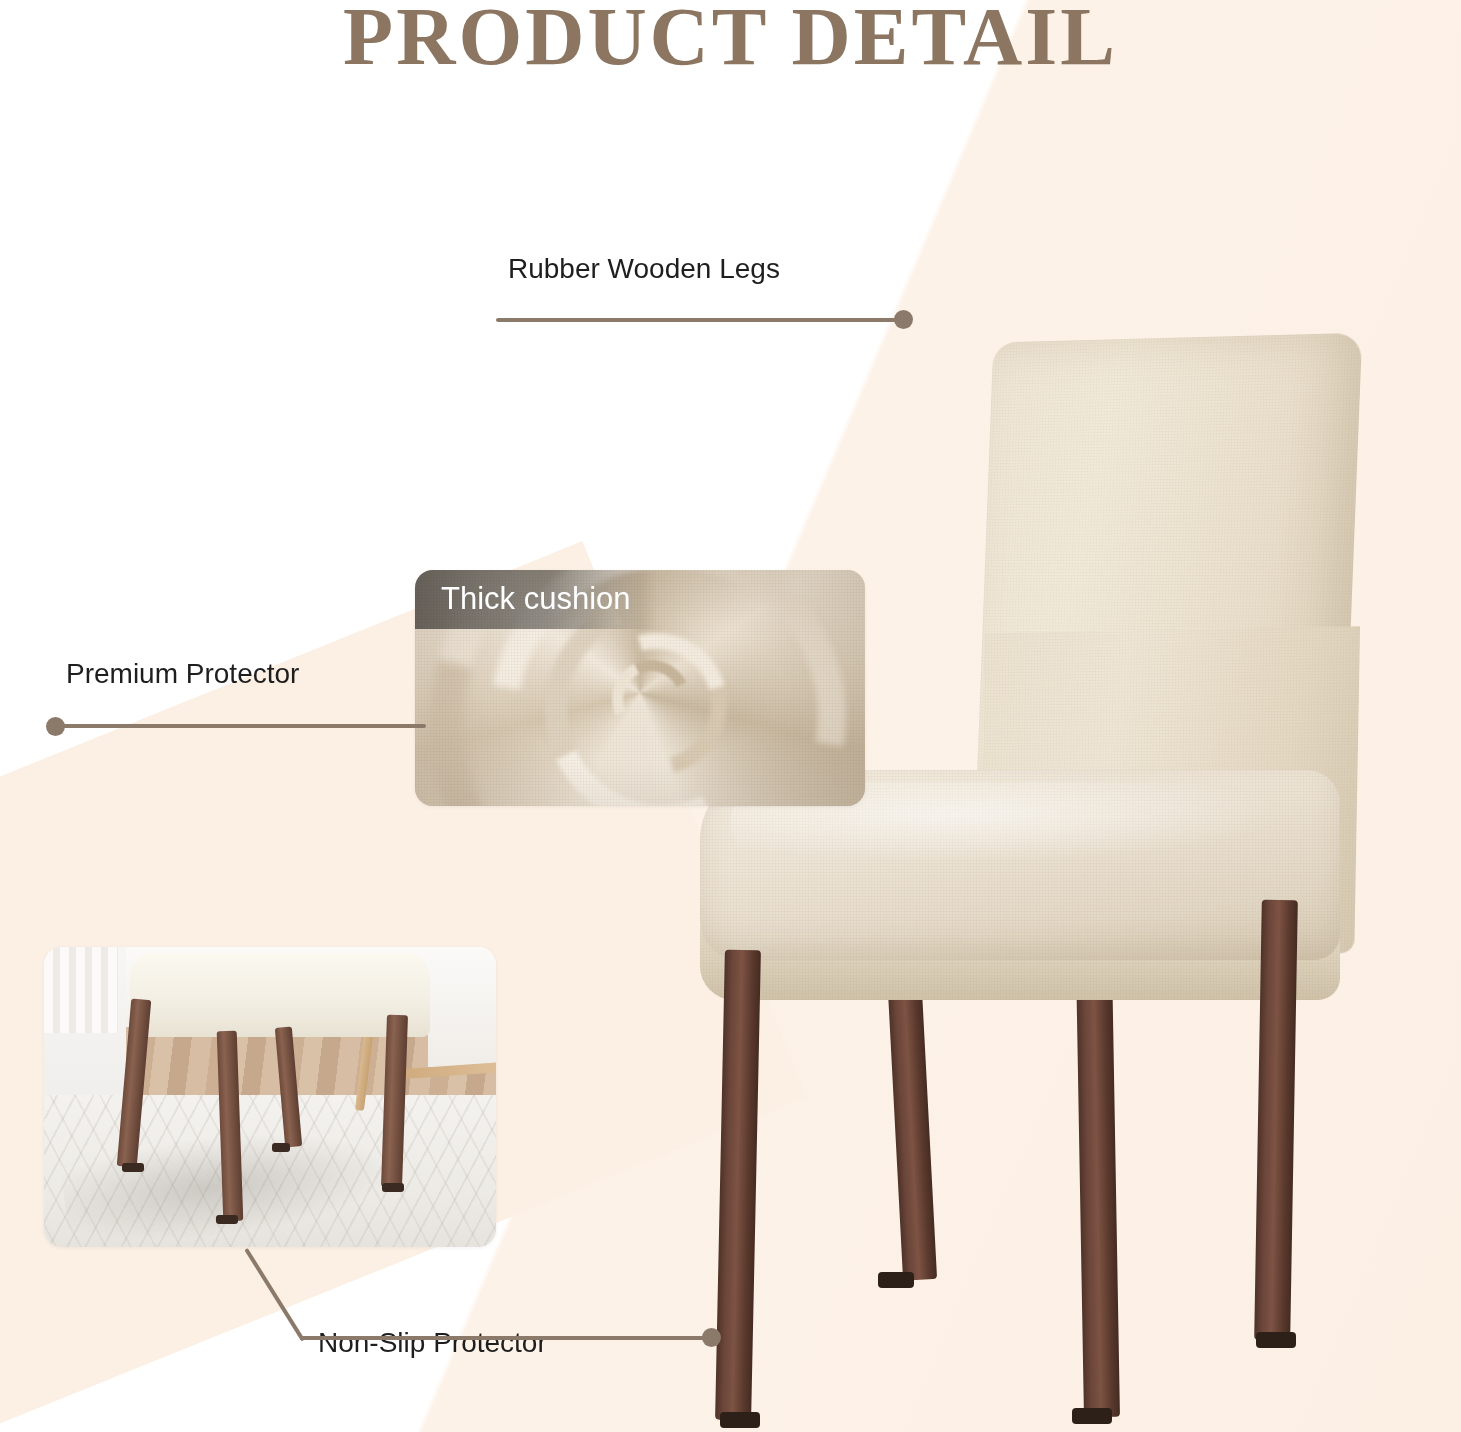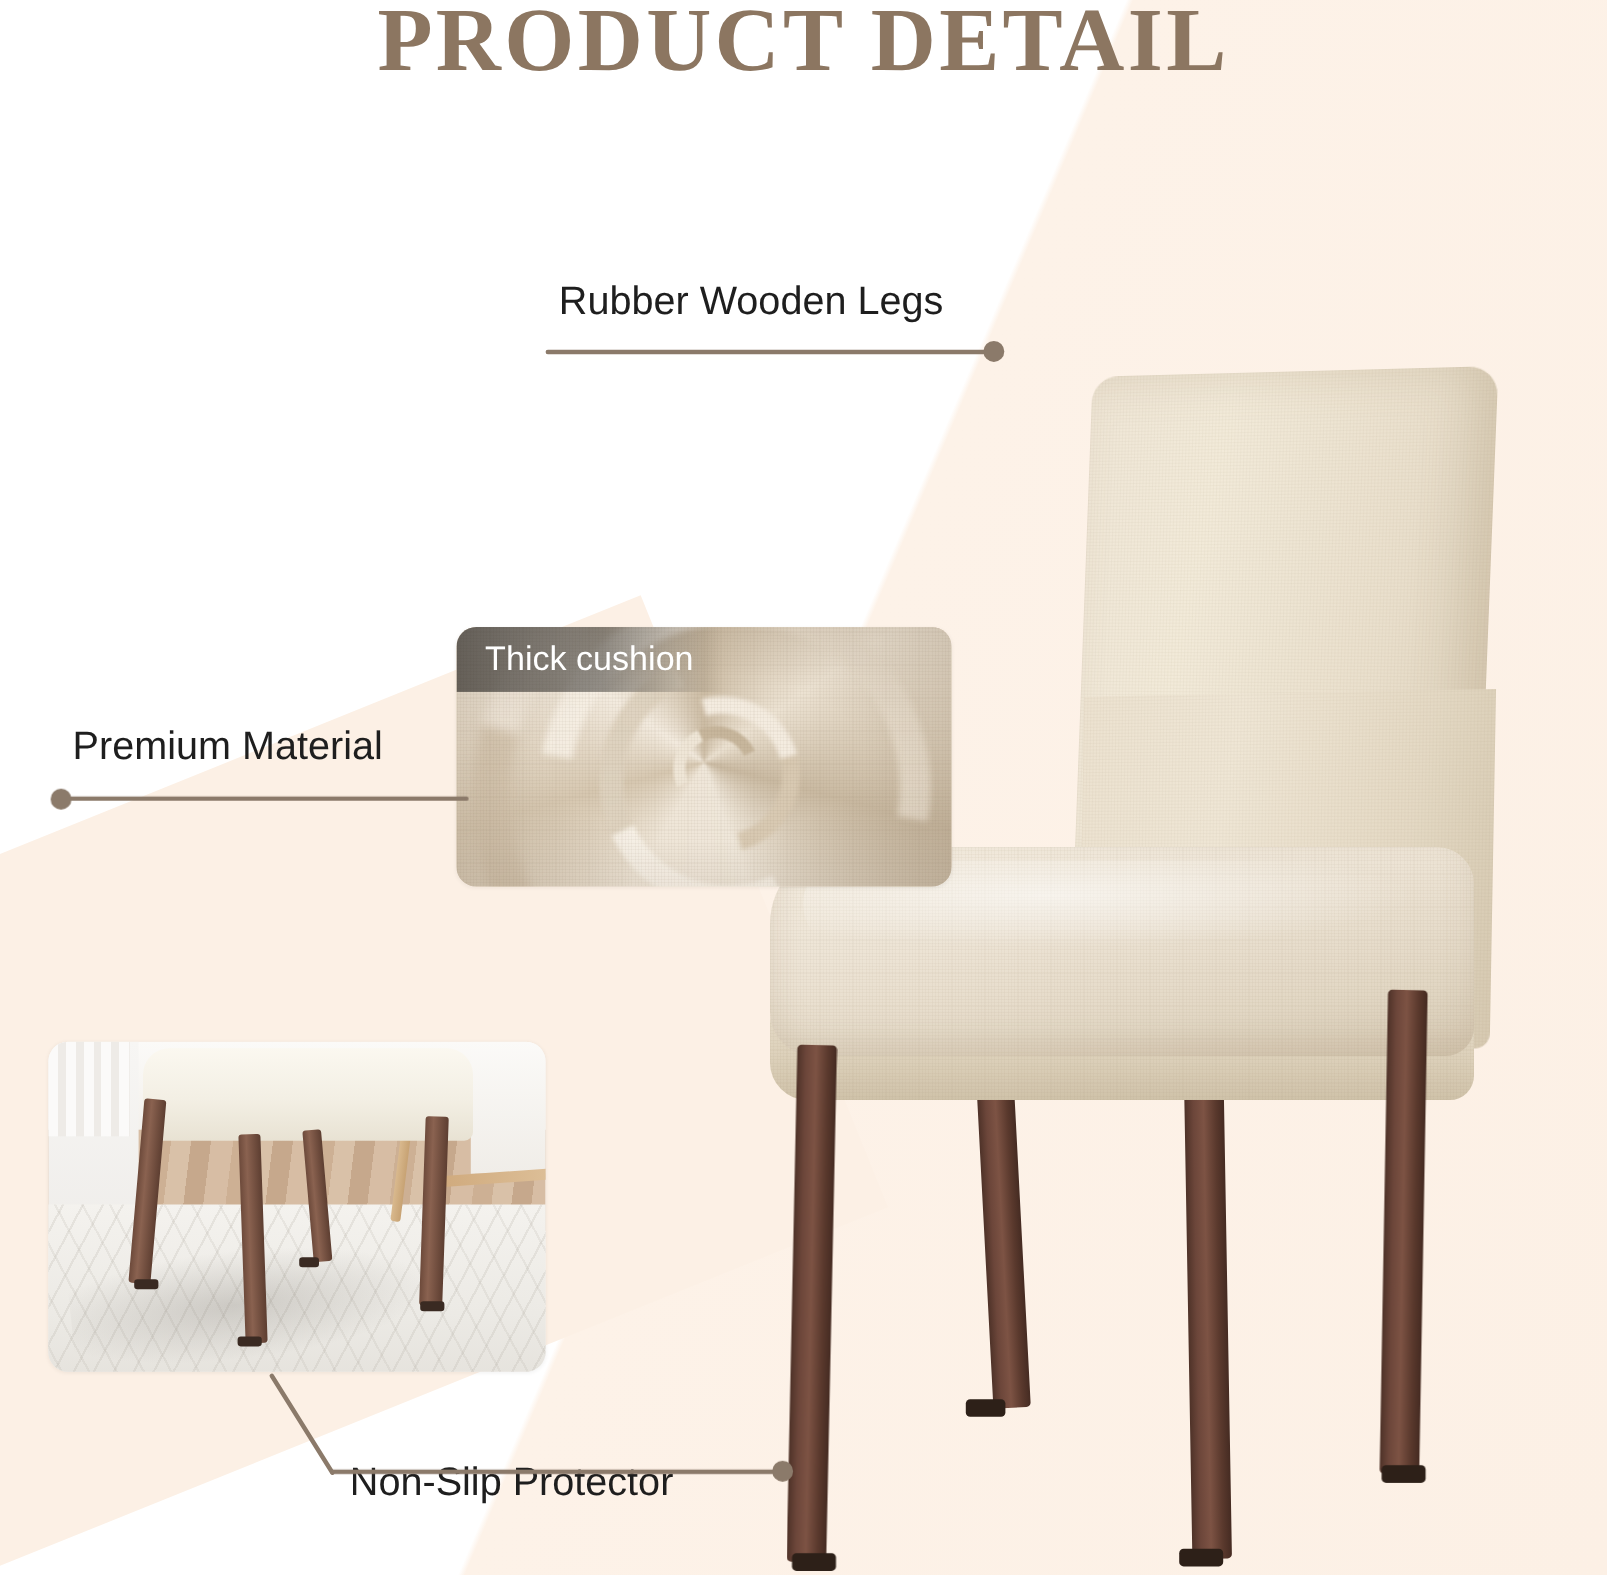--- a/index.html
+++ b/index.html
@@ -234,21 +234,21 @@
     white-space:nowrap;
     background:linear-gradient(90deg,rgba(30,28,26,.62) 0%,rgba(40,38,35,.48) 55%,rgba(60,57,52,0) 100%);
   }
   .cap-bottom{left:0;bottom:10px;}
   .cap-top{left:0;top:0;}
 
   
   .callout-text{
     position:absolute;
     color:#1e1e1e;
-    font-size:36px;
+    font-size:28px;
     line-height:1;
     white-space:nowrap;
   }
   .leader{
     position:absolute;
     height:4px;
     background:#8b7a6a;
     border-radius:2px;
   }
   .leader-dot{
@@ -366,21 +366,21 @@
       <div class="swirl-arm sa1"></div>
       <div class="swirl-arm sa2"></div>
       <div class="swirl-arm sa3"></div>
       <div class="swirl-arm sa5"></div>
       <div class="fab-weave"></div>
       <div class="fab-vig"></div>
     </div>
     <div class="cap cap-top">Thick cushion</div>
   </div>
 
-  <div class="callout-text" style="left:66px;top:660px;">Premium Material</div>
+  <div class="callout-text" style="left:66px;top:660px;">Premium Protector</div>
   <div class="leader" style="left:56px;top:724px;width:370px;"></div>
   <div class="leader-dot" style="left:46px;top:717px;"></div>
 
   <div class="card" id="card-legs">
     <div class="photo">
       <div class="rm-bg"></div>
       <div class="rm-wall"></div>
       <div class="rm-floor"></div>
       <div class="rm-wallL"></div>
       <div class="rm-curtain"></div>

